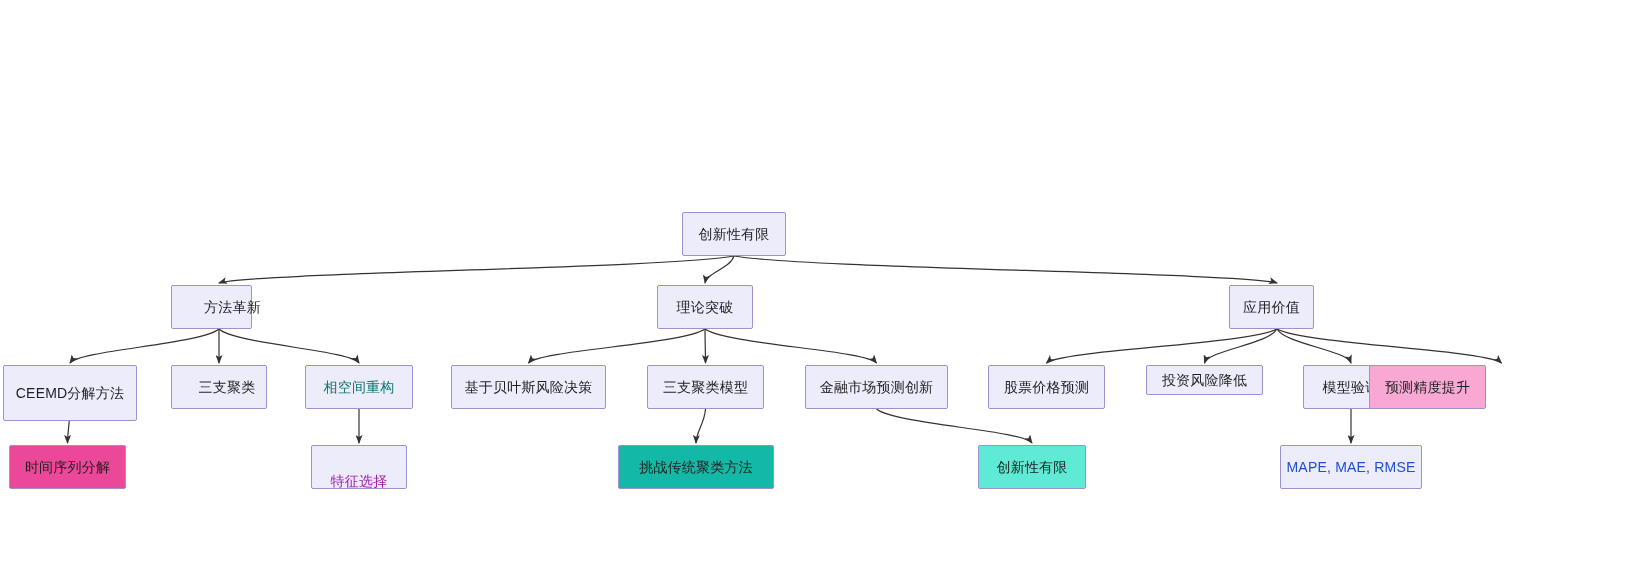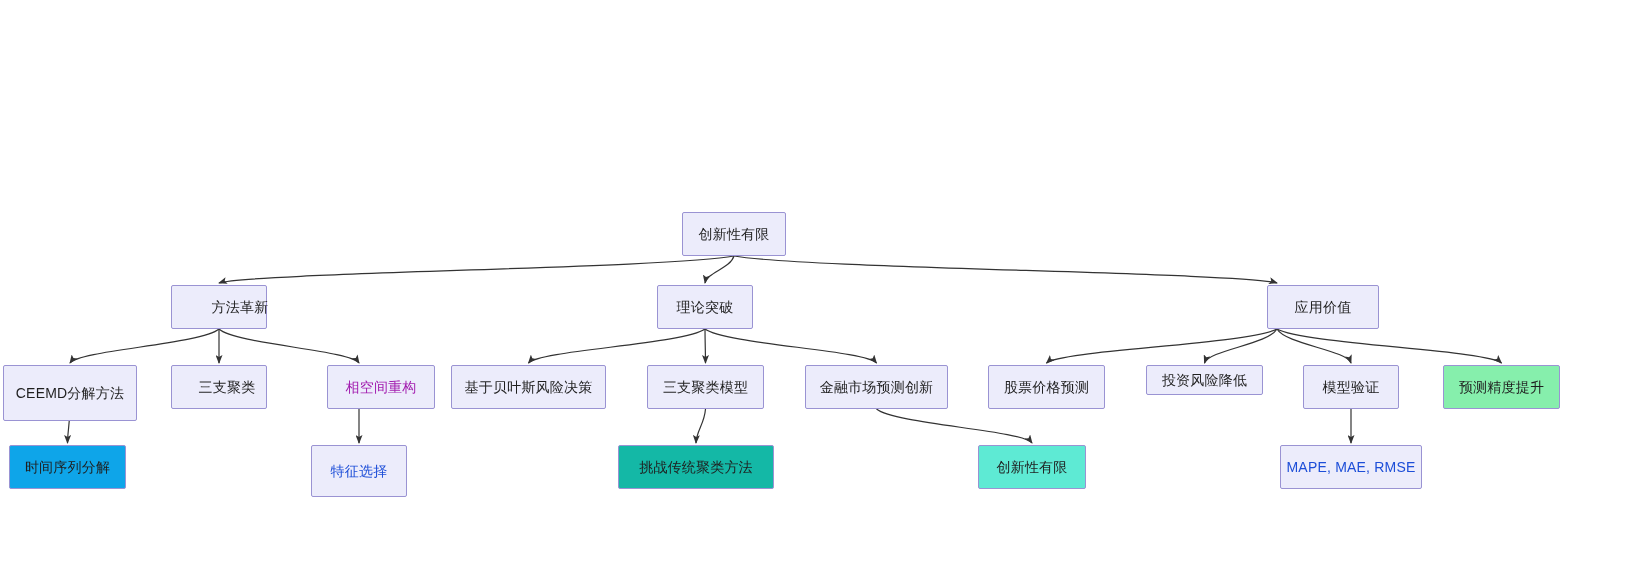--- a/index.html
+++ b/index.html
@@ -74,63 +74,63 @@
         <path d="M359,409 C359,424.3 359,430.08 359,443" fill="none" stroke="#333333" stroke-width="1.2" marker-end="url(#arrowhead)"></path>
         <path d="M705.5,409 C704.36,424.3 696.57,430.08 696,443" fill="none" stroke="#333333" stroke-width="1.2" marker-end="url(#arrowhead)"></path>
         <path d="M876.5,409 C895.16,424.3 1022.67,430.08 1032,443" fill="none" stroke="#333333" stroke-width="1.2" marker-end="url(#arrowhead)"></path>
         <path d="M1351,409 C1351,424.3 1351,430.08 1351,443" fill="none" stroke="#333333" stroke-width="1.2" marker-end="url(#arrowhead)"></path>
       </g>
   </svg>
   <div id="node-layer">
       <div class="node" style="left: 682px; top: 212px; width: 104px; height: 44px; background: rgb(236, 236, 251); border-color: rgb(154, 147, 211); color: rgb(31, 31, 31);">
         <span class="node-label">创新性有限</span>
       </div>
-      <div class="node" style="left: 171px; top: 285px; width: 96px; height: 44px; background: rgb(236, 236, 251); border-color: rgb(154, 147, 211); color: rgb(31, 31, 31); padding-left: 42px;">
+      <div class="node" style="left: 171px; top: 285px; width: 81px; height: 44px; background: rgb(236, 236, 251); border-color: rgb(154, 147, 211); color: rgb(31, 31, 31); padding-left: 42px;">
         <span class="node-label">方法革新</span>
       </div>
       <div class="node" style="left: 657px; top: 285px; width: 96px; height: 44px; background: rgb(236, 236, 251); border-color: rgb(154, 147, 211); color: rgb(31, 31, 31);">
         <span class="node-label">理论突破</span>
       </div>
-      <div class="node" style="left: 1229px; top: 285px; width: 112px; height: 44px; background: rgb(236, 236, 251); border-color: rgb(154, 147, 211); color: rgb(31, 31, 31); margin-left: 38px;">
+      <div class="node" style="left: 1229px; top: 285px; width: 85px; height: 44px; background: rgb(236, 236, 251); border-color: rgb(154, 147, 211); color: rgb(31, 31, 31);">
         <span class="node-label">应用价值</span>
       </div>
       <div class="node" style="left: 3px; top: 365px; width: 134px; height: 56px; background: rgb(236, 236, 251); border-color: rgb(154, 147, 211); color: rgb(31, 31, 31);">
         <span class="node-label">CEEMD分解方法</span>
       </div>
       <div class="node" style="left: 171px; top: 365px; width: 96px; height: 44px; background: rgb(236, 236, 251); border-color: rgb(154, 147, 211); color: rgb(31, 31, 31); padding-left: 16px;">
         <span class="node-label">三支聚类</span>
       </div>
-      <div class="node" style="left: 305px; top: 365px; width: 108px; height: 44px; background: rgb(236, 236, 251); border-color: rgb(154, 147, 211); color: #a21caf; margin-left: 22px;">
+      <div class="node" style="left: 305px; top: 365px; width: 108px; height: 44px; background: rgb(236, 236, 251); border-color: rgb(154, 147, 211); color: #0f766e;">
         <span class="node-label">相空间重构</span>
       </div>
       <div class="node" style="left: 451px; top: 365px; width: 155px; height: 44px; background: rgb(236, 236, 251); border-color: rgb(154, 147, 211); color: rgb(31, 31, 31);">
         <span class="node-label">基于贝叶斯风险决策</span>
       </div>
       <div class="node" style="left: 647px; top: 365px; width: 117px; height: 44px; background: rgb(236, 236, 251); border-color: rgb(154, 147, 211); color: rgb(31, 31, 31);">
         <span class="node-label">三支聚类模型</span>
       </div>
       <div class="node" style="left: 805px; top: 365px; width: 143px; height: 44px; background: rgb(236, 236, 251); border-color: rgb(154, 147, 211); color: rgb(31, 31, 31);">
         <span class="node-label">金融市场预测创新</span>
       </div>
       <div class="node" style="left: 988px; top: 365px; width: 117px; height: 44px; background: rgb(236, 236, 251); border-color: rgb(154, 147, 211); color: rgb(31, 31, 31);">
         <span class="node-label">股票价格预测</span>
       </div>
       <div class="node" style="left: 1146px; top: 365px; width: 117px; height: 30px; background: rgb(236, 236, 251); border-color: rgb(154, 147, 211); color: rgb(31, 31, 31);">
         <span class="node-label">投资风险降低</span>
       </div>
       <div class="node" style="left: 1303px; top: 365px; width: 96px; height: 44px; background: rgb(236, 236, 251); border-color: rgb(154, 147, 211); color: rgb(31, 31, 31);">
         <span class="node-label">模型验证</span>
       </div>
-      <div class="node" style="left: 1443px; top: 365px; width: 117px; height: 44px; background: #86efac; border-color: rgb(154, 147, 211); color: rgb(31, 31, 31);">
+      <div class="node" style="left: 1369px; top: 365px; width: 117px; height: 44px; background: #f9a8d4; border-color: rgb(154, 147, 211); color: rgb(31, 31, 31);">
         <span class="node-label">预测精度提升</span>
       </div>
-      <div class="node" style="left: 9px; top: 445px; width: 117px; height: 44px; background: #0ea5e9; border-color: rgb(154, 147, 211); color: rgb(31, 31, 31);">
+      <div class="node" style="left: 9px; top: 445px; width: 117px; height: 44px; background: #ec4899; border-color: rgb(154, 147, 211); color: rgb(31, 31, 31);">
         <span class="node-label">时间序列分解</span>
       </div>
-      <div class="node" style="left: 311px; top: 445px; width: 96px; height: 52px; background: rgb(236, 236, 251); border-color: rgb(154, 147, 211); color: #1d4ed8;">
+      <div class="node" style="left: 311px; top: 445px; width: 96px; height: 44px; background: rgb(236, 236, 251); border-color: rgb(154, 147, 211); color: #a21caf; align-items: flex-end;">
         <span class="node-label">特征选择</span>
       </div>
       <div class="node" style="left: 618px; top: 445px; width: 156px; height: 44px; background: #14b8a6; border-color: rgb(154, 147, 211); color: rgb(31, 31, 31);">
         <span class="node-label">挑战传统聚类方法</span>
       </div>
       <div class="node" style="left: 978px; top: 445px; width: 108px; height: 44px; background: #5eead4; border-color: rgb(154, 147, 211); color: rgb(31, 31, 31);">
         <span class="node-label">创新性有限</span>
       </div>
       <div class="node" style="left: 1280px; top: 445px; width: 142px; height: 44px; background: rgb(236, 236, 251); border-color: rgb(154, 147, 211); color: #1d4ed8;">
         <span class="node-label">MAPE, MAE, RMSE</span>

